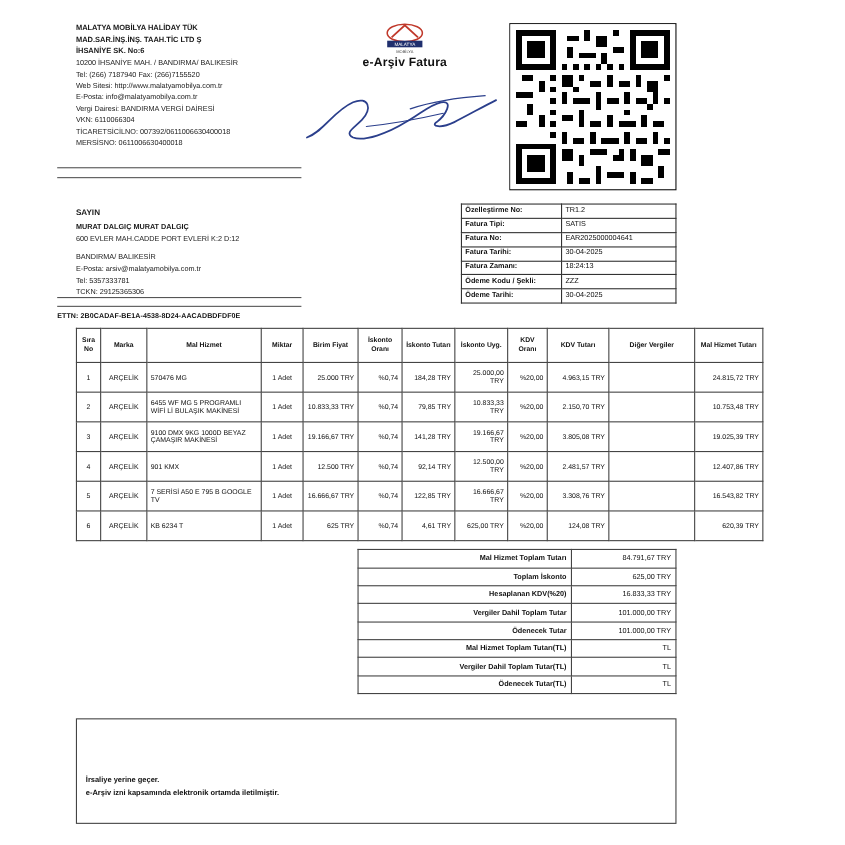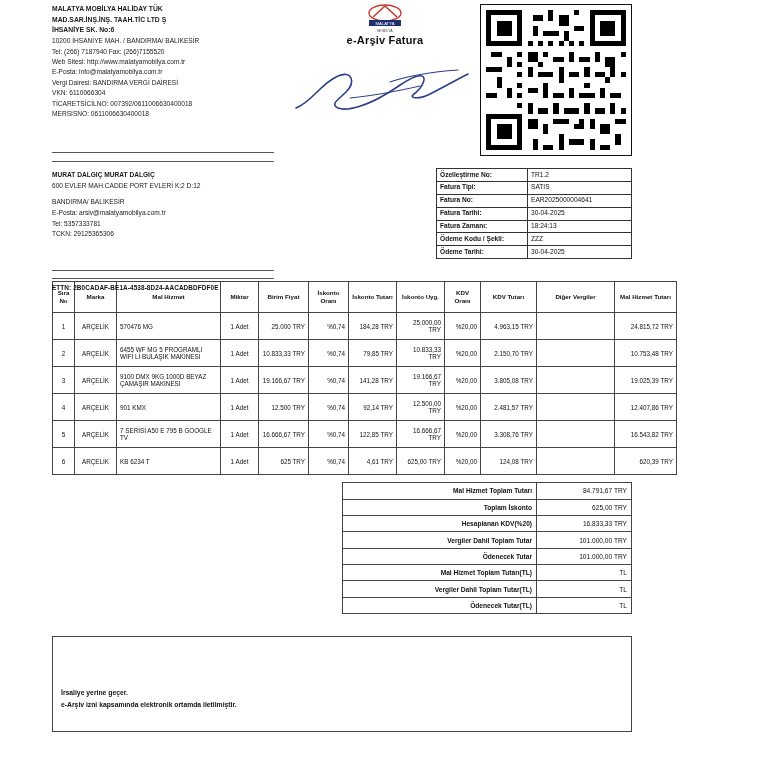--- a/index.html
+++ b/index.html
@@ -14,21 +14,21 @@
     color: #111;
     position: relative;
     overflow: hidden;
   }
   .page {
     position: relative;
     width: 672px;
     height: 768px;
     background: #fff;
     box-sizing: border-box;
-    padding: 0;
+    padding: 17px;
   }
 
   
   .header {
     display: flex;
     flex-direction: row;
     align-items: flex-start;
     padding: 4px 40px 0 52px;
     box-sizing: border-box;
     height: 150px;
@@ -364,20 +364,21 @@
         </svg>
       </div>
     </div>
   </div>
 
   <div class="rule-left" style="top:152px;"></div>
   <div class="rule-left" style="top:161px;"></div>
 
   <div class="midsection" style="margin-top:12px;">
     <div class="buyer-block">
+      <div class="label">SAYIN</div>
       <div class="nameline">MURAT DALGIÇ MURAT DALGIÇ</div>
       <div>600 EVLER MAH.CADDE PORT EVLERİ K:2 D:12</div>
       <div class="gap6"></div>
       <div>BANDIRMA/ BALIKESİR</div>
       <div>E-Posta: arsiv@malatyamobilya.com.tr</div>
       <div>Tel: 5357333781</div>
       <div>TCKN: 29125365306</div>
     </div>
 
     <table class="inv-table">

